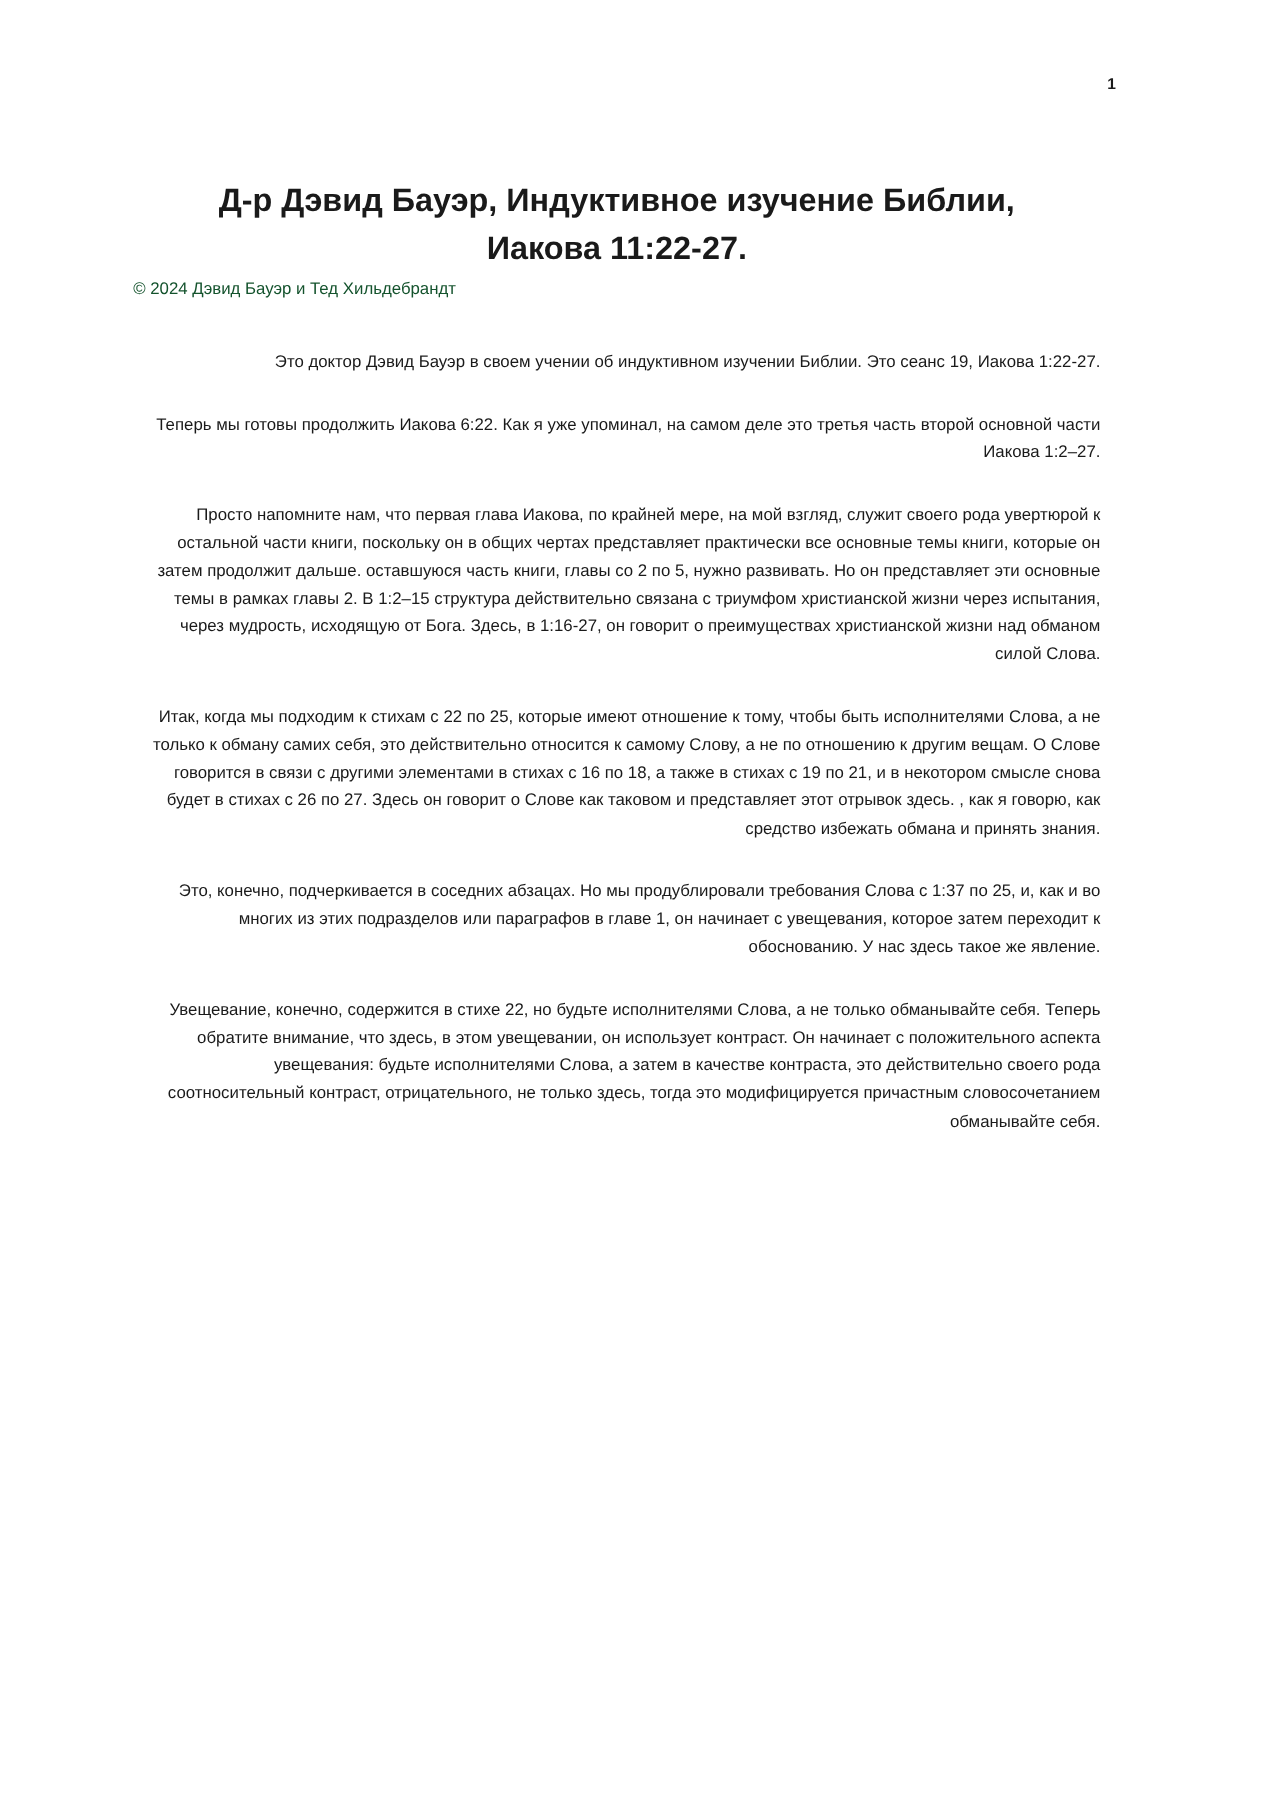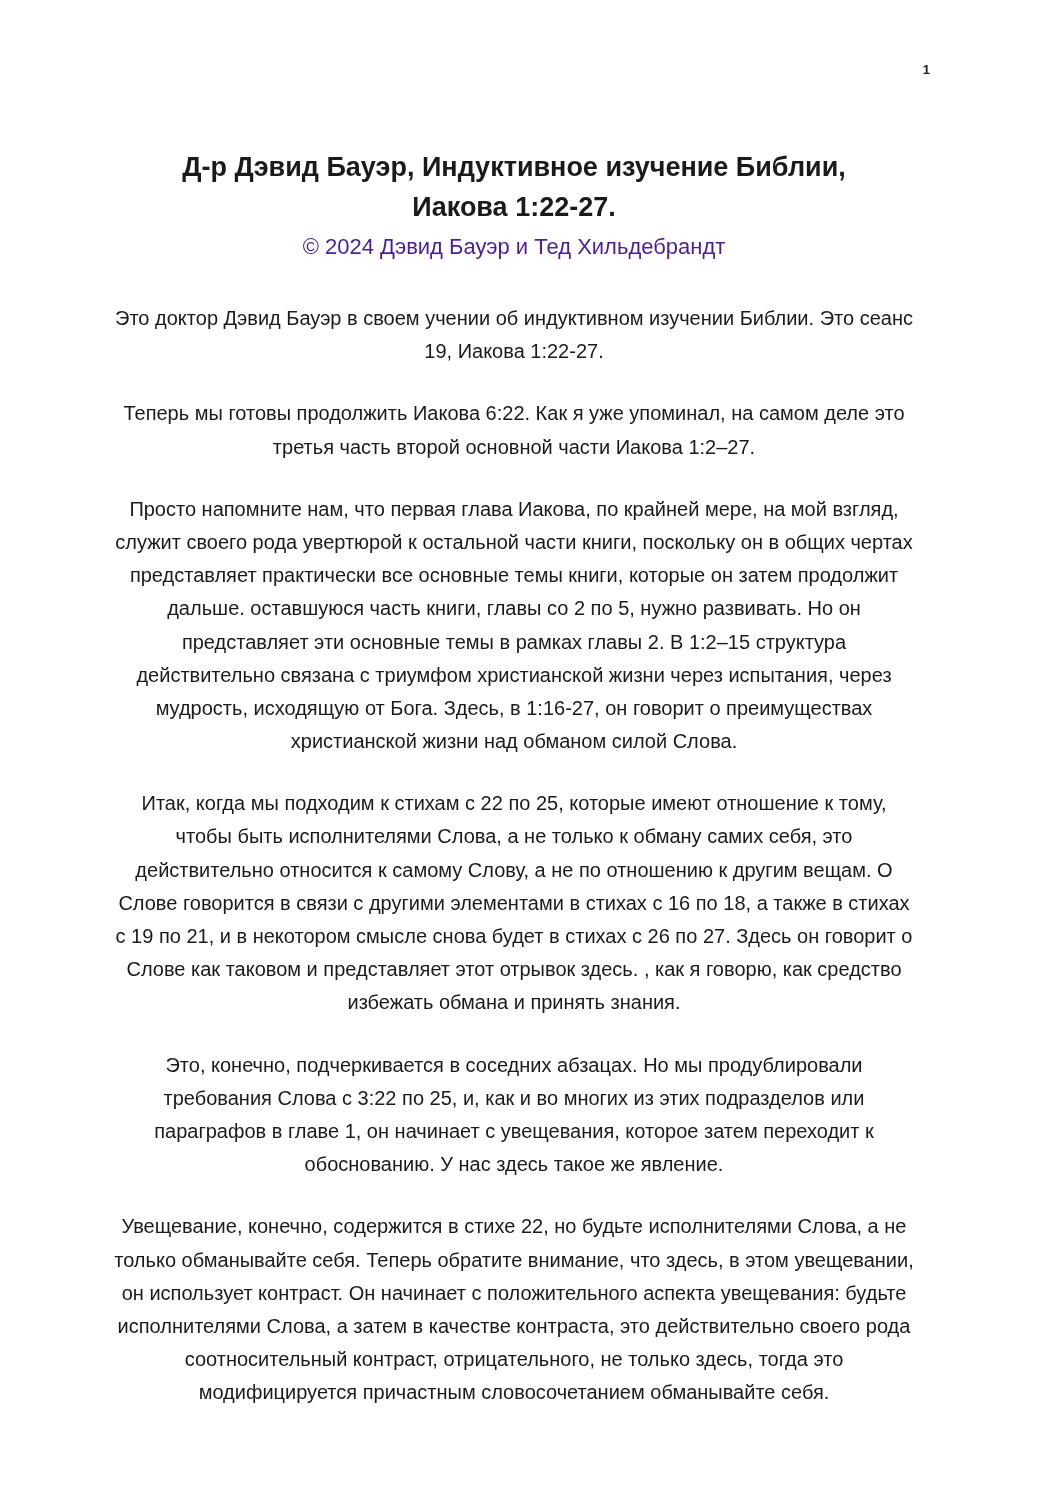--- a/index.html
+++ b/index.html
@@ -43,58 +43,57 @@
     font-size: 27px;
     line-height: 1.48;
     color: #1a1a1a;
   }
 
   .doc-title .title-line {
     display: block;
   }
 
   .doc-copyright {
-    text-align: center;
-    font-size: 22px;
+    font-size: 14px;
     line-height: 1.55;
     margin-top: 2px;
-    color: #4c1d95;
+    color: #14532d;
   }
 
   .doc-body {
     margin-top: 38px;
-    font-size: 20px;
+    font-size: 14px;
     line-height: 1.66;
-    text-align: center;
+    text-align: right;
   }
 
   .doc-body p {
     margin: 0 0 29px 0;
   }
 </style>
 </head>
 <body>
 
 <div class="page">
 
   <span class="page-number">1</span>
 
   <div class="content-area">
 
     <h1 class="doc-title">
       <span class="title-line">Д-р Дэвид Бауэр, Индуктивное изучение Библии,</span>
-      <span class="title-line">Иакова 1:22-27.</span>
+      <span class="title-line">Иакова 11:22-27.</span>
     </h1>
 
     <div class="doc-copyright">© 2024 Дэвид Бауэр и Тед Хильдебрандт</div>
 
     <div class="doc-body">
       <p>Это доктор Дэвид Бауэр в своем учении об индуктивном изучении Библии. Это сеанс 19, Иакова 1:22-27.</p>
       <p>Теперь мы готовы продолжить Иакова 6:22. Как я уже упоминал, на самом деле это третья часть второй основной части Иакова 1:2–27.</p>
       <p>Просто напомните нам, что первая глава Иакова, по крайней мере, на мой взгляд, служит своего рода увертюрой к остальной части книги, поскольку он в общих чертах представляет практически все основные темы книги, которые он затем продолжит дальше. оставшуюся часть книги, главы со 2 по 5, нужно развивать. Но он представляет эти основные темы в рамках главы 2. В 1:2–15 структура действительно связана с триумфом христианской жизни через испытания, через мудрость, исходящую от Бога. Здесь, в 1:16-27, он говорит о преимуществах христианской жизни над обманом силой Слова.</p>
       <p>Итак, когда мы подходим к стихам с 22 по 25, которые имеют отношение к тому, чтобы быть исполнителями Слова, а не только к обману самих себя, это действительно относится к самому Слову, а не по отношению к другим вещам. О Слове говорится в связи с другими элементами в стихах с 16 по 18, а также в стихах с 19 по 21, и в некотором смысле снова будет в стихах с 26 по 27. Здесь он говорит о Слове как таковом и представляет этот отрывок здесь. , как я говорю, как средство избежать обмана и принять знания.</p>
-      <p>Это, конечно, подчеркивается в соседних абзацах. Но мы продублировали требования Слова с 3:22 по 25, и, как и во многих из этих подразделов или параграфов в главе 1, он начинает с увещевания, которое затем переходит к обоснованию. У нас здесь такое же явление.</p>
+      <p>Это, конечно, подчеркивается в соседних абзацах. Но мы продублировали требования Слова с 1:37 по 25, и, как и во многих из этих подразделов или параграфов в главе 1, он начинает с увещевания, которое затем переходит к обоснованию. У нас здесь такое же явление.</p>
       <p>Увещевание, конечно, содержится в стихе 22, но будьте исполнителями Слова, а не только обманывайте себя. Теперь обратите внимание, что здесь, в этом увещевании, он использует контраст. Он начинает с положительного аспекта увещевания: будьте исполнителями Слова, а затем в качестве контраста, это действительно своего рода соотносительный контраст, отрицательного, не только здесь, тогда это модифицируется причастным словосочетанием обманывайте себя.</p>
     </div>
 
   </div>
 
 </div>
 
 </body></html>

